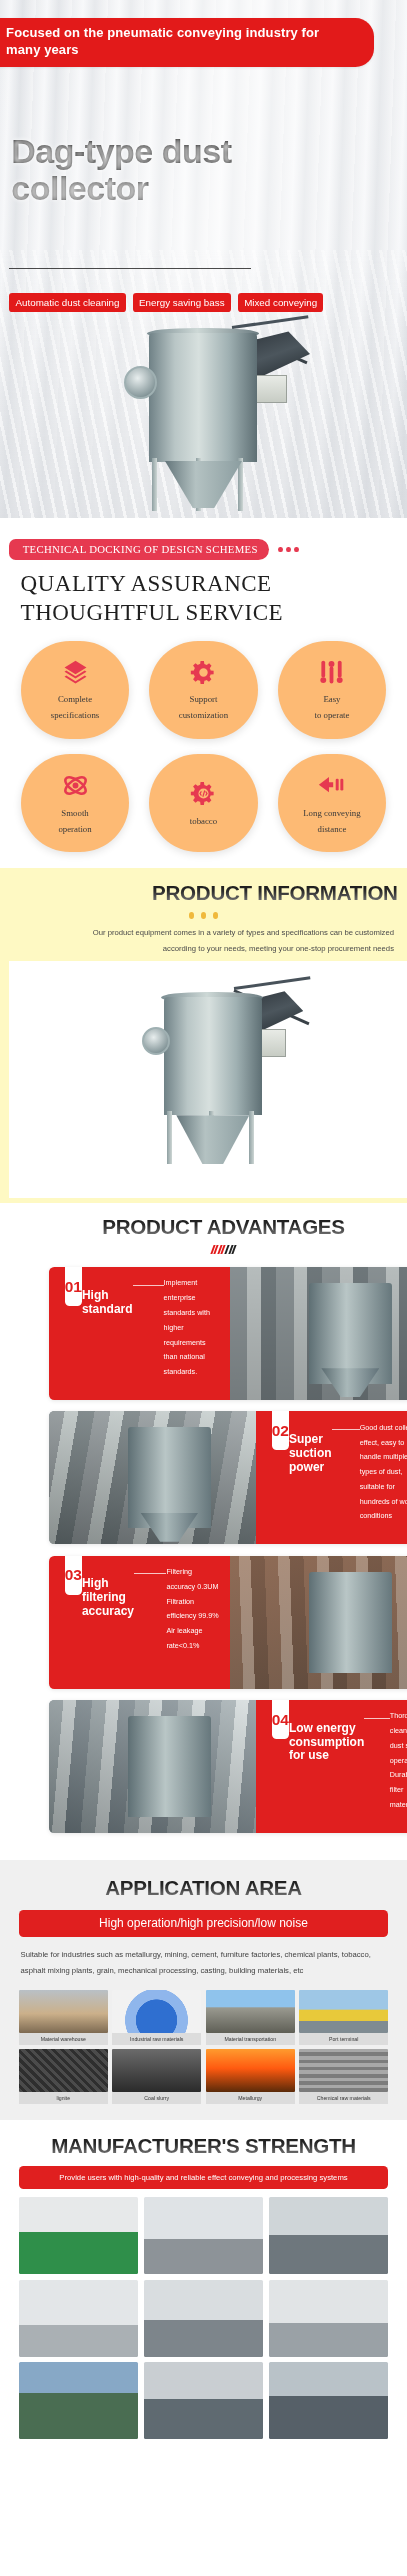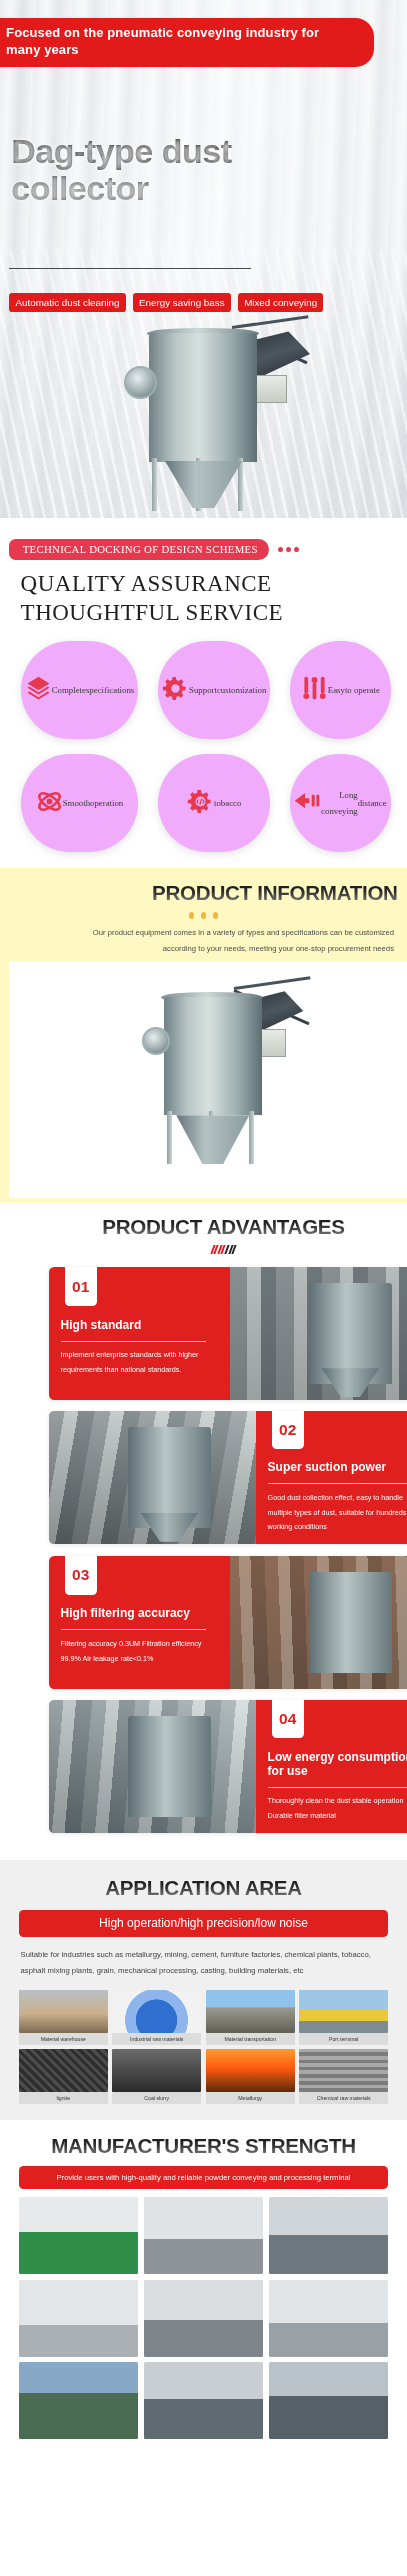--- a/index.html
+++ b/index.html
@@ -145,27 +145,27 @@
     font-weight: normal;
   }
   .qa-h1{ margin-top: 8.2px; }
   .grid6{
     display:grid; grid-template-columns: repeat(3, 1fr);
     gap: 15.5px 19.6px;
     margin-top: 13.4px;
     padding: 0 11.3px;
   }
   .pill{
-    background:#f0abfc;
+    background:#fdba74;
     border-radius: 258px;
     box-shadow: 0 2.1px 8.2px rgba(0,0,0,.12);
     height: 98px;
-    display:flex; flex-direction:row; align-items:center; justify-content:center;
+    display:flex; flex-direction:column; align-items:center; justify-content:center;
     padding: 5.2px 4.1px;
-    text-align:right;
+    text-align:left;
   }
   .pill-icon{ height:32px; display:flex; align-items:center; justify-content:center; margin-bottom:3.1px;}
   .pill-icon svg{ width:27px; height:27px; fill:#e63950; }
   .pill-label{
     font-family:"Liberation Serif", serif;
     font-size: 8.8px; color:#3a3a3a; line-height:1.85;
   }
 
   
   .pi{ background:#fef9c3; padding: 13.4px 9.3px 5.2px; text-align:right; }
@@ -198,21 +198,21 @@
   .slashes i{ display:block; width:2.1px; height:8.8px; transform: skewX(-20deg); background:#e21a1a; }
   .slashes i.dark{ background:#222; }
 
   .adv{
     display:flex; width:388px; margin: 0 auto 11.3px; height: 133px;
     border-radius: 5.2px; overflow:hidden; text-align:left;
     box-shadow: 0 1px 4.1px rgba(0,0,0,.10);
   }
   .adv-text{
     width: 181px; background:#e01f1f; color:#fff; padding: 9.3px 11.3px 9.3px 11.3px; position:relative;
-    display:flex; flex-direction:column;
+    display:flex; flex-direction:row;
   }
   .adv-num{
     width:32px; height:39px; background:#fff; color:#e01f1f;
     border-radius: 0 0 4.6px 4.6px; margin-left:4.1px;
     display:flex; align-items:center; justify-content:center;
     font-size:15.5px; font-weight:800;
     margin-top:-9.3px;
   }
   .adv-title{ font-size: 12px; font-weight:800; margin-top: 12.4px; line-height:1.15; }
   .adv-hr{ height:0.5px; background:rgba(255,255,255,.75); margin: 8.2px 0 7.2px; width:92%; }
@@ -538,21 +538,21 @@
       </div>
       <div class="app-cell">
         <div class="app-thumb t8"></div>
         <div class="app-cap">Chemical raw materials</div>
       </div>
     </div>
   </section>
 
   <section class="mf">
     <div class="big-head">MANUFACTURER'S STRENGTH</div>
-    <div class="mf-band">Provide users with high-quality and reliable powder conveying and processing terminal</div>
+    <div class="mf-band">Provide users with high-quality and reliable effect conveying and processing systems</div>
     <div class="mf-grid">
       <div class="mf-cell m1"></div>
       <div class="mf-cell m2"></div>
       <div class="mf-cell m3"></div>
       <div class="mf-cell m4"></div>
       <div class="mf-cell m5"></div>
       <div class="mf-cell m6"></div>
       <div class="mf-cell m7"></div>
       <div class="mf-cell m8"></div>
       <div class="mf-cell m9"></div>

